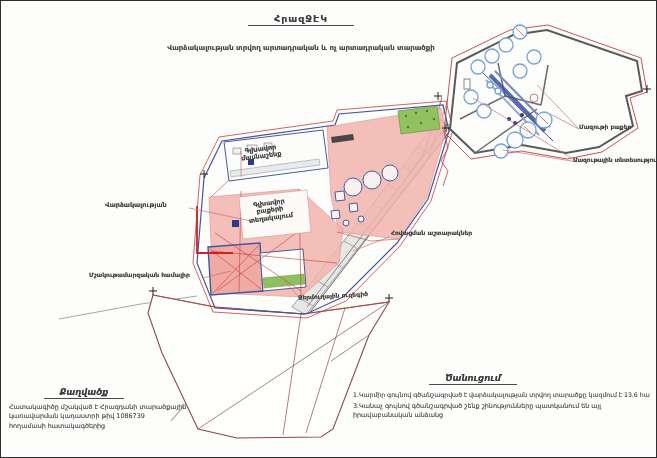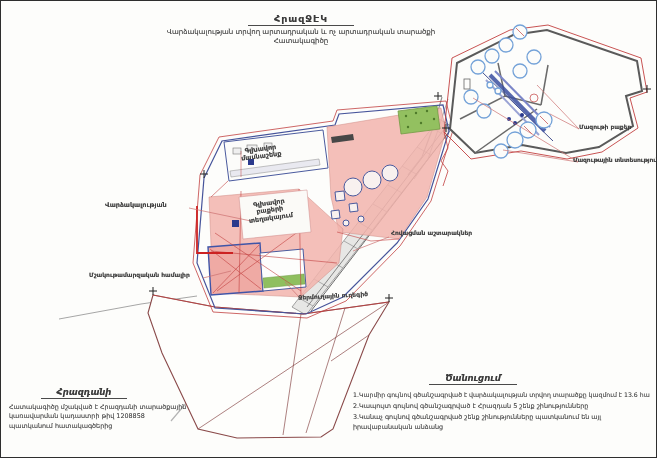--- a/index.html
+++ b/index.html
@@ -7,21 +7,21 @@
     position:relative;width:657px;height:458px;background:#fdfdfb;
     border:1.5px solid #2e2e2e;box-sizing:border-box;overflow:hidden;
     font-family:"DejaVu Sans",sans-serif;color:#3d3d3d;
   }
   .hdr{position:absolute;left:120px;top:6px;width:360px;text-align:center;z-index:3;}
   .hdr .title{
     display:inline-block;font-size:9.5px;font-weight:700;letter-spacing:1px;
     border-bottom:1px solid #4a4a4a;padding:0 26px 1px 26px;color:#3a3a3a;
     text-shadow:0 0 .4px rgba(70,70,70,.6);
   }
-  .hdr .sub{font-size:7px;font-weight:400;line-height:1.3;margin-top:2px;color:#484848;
+  .hdr .sub{font-size:7px;font-weight:700;line-height:1.3;margin-top:18px;color:#484848;
     text-shadow:0 0 .4px rgba(70,70,70,.5);}
   .map{position:absolute;left:0;top:0;width:657px;height:458px;z-index:1;}
   .lbl{
     position:absolute;font-size:6.5px;font-weight:700;color:#414141;white-space:nowrap;
     z-index:2;text-shadow:0 0 .4px rgba(80,80,80,.55);line-height:1.15;
   }
   .lbl.small{font-size:6px;}
   .lbl.center{text-align:center;white-space:normal;}
   .block-title{
     position:absolute;z-index:3;font-size:8.5px;font-weight:700;color:#3a3a3a;
@@ -39,21 +39,20 @@
 </style>
 </head>
 <body>
 
 <div class="page">
 
   <div class="hdr">
     <div class="title">ՀրազՋԷԿ</div>
     <div class="sub">
       <div>Վարձակալության տրվող արտադրական և ոչ արտադրական տարածքի</div>
-      <div>Հատակագիծը</div>
     </div>
   </div>
 
   <svg class="map" viewBox="0 0 657 458">
 
     <g>
       <polygon points="438,118 452,126 305,314 291,306" fill="#e7e7e5" stroke="#8a8a8a" stroke-width="0.8"></polygon>
       <g stroke="#9a9a9a" stroke-width="0.8">
         <line x1="431" y1="127" x2="445" y2="135"></line>
           <line x1="416" y1="146" x2="430" y2="154"></line>
@@ -224,30 +223,29 @@
   <div class="lbl small" style="left:578px;top:123px;">Մազութի բաքեր</div>
   <div class="lbl small" style="left:572px;top:156px;letter-spacing:-0.1px;">Մազութային տնտեսություն</div>
   <div class="lbl center" style="left:236px;top:145px;width:48px;transform:rotate(-7deg);">Գլխավոր մասնաշենք</div>
   <div class="lbl center" style="left:246px;top:199px;width:46px;transform:rotate(-8deg);">Գլխավոր բաքերի տեղակայում</div>
   <div class="lbl" style="left:104px;top:201px;">Վարձակալության</div>
   <div class="lbl small" style="left:88px;top:271px;">Մշակութամարզական համալիր</div>
   <div class="lbl small" style="left:390px;top:229px;">Հովացման աշտարակներ</div>
   <div class="lbl small" style="left:297px;top:292px;transform:rotate(-3deg);">Ջերմուղային ուղեգիծ</div>
 
   <div class="block-title" style="left:8px;top:386px;width:150px;">
-    <span>Հրազդանի</span>
+    <span>Քաղվածք</span>
   </div>
   <div class="block-body" style="left:8px;top:402px;">
     <div class="ln">Հատակագիծը մշակված է Հրազդանի տարածքային</div>
-    <div class="ln">կառավարման կադաստրի թիվ 1208858</div>
-    <div class="ln">պատկանում հատակագծերից</div>
+    <div class="ln">կառավարման կադաստրի թիվ 1086739</div>
+    <div class="ln">հողամասի հատակագծերից</div>
   </div>
 
   <div class="block-title" style="left:352px;top:372px;width:240px;">
     <span>Ծանուցում</span>
   </div>
   <div class="block-body" style="left:352px;top:390px;width:300px;">
     <div class="notice-item nowrap" style="font-size:6.2px;">1.Կարմիր գույնով գծանշագրված է վարձակալության տրվող տարածքը կազմում է 13.6 հա</div>
-    <div class="notice-item nowrap">2.Կապույտ գույնով գծանշագրված է Հրազդան 5 շենք շինությունները</div>
     <div class="notice-item wrap">3.Կանաչ գույնով գծանշագրված շենք շինությունները պատկանում են այլ իրավաբանական անձանց</div>
   </div>
 
 </div>
 
 </body></html>

